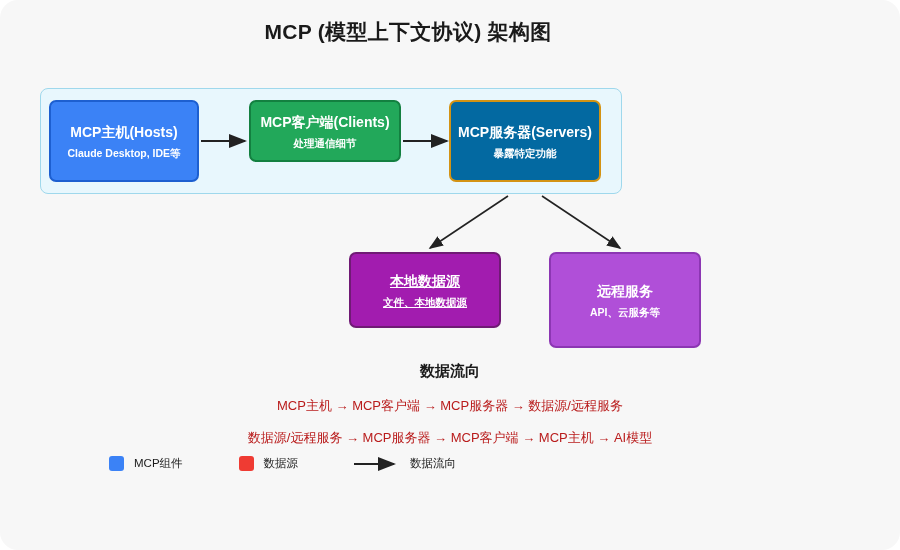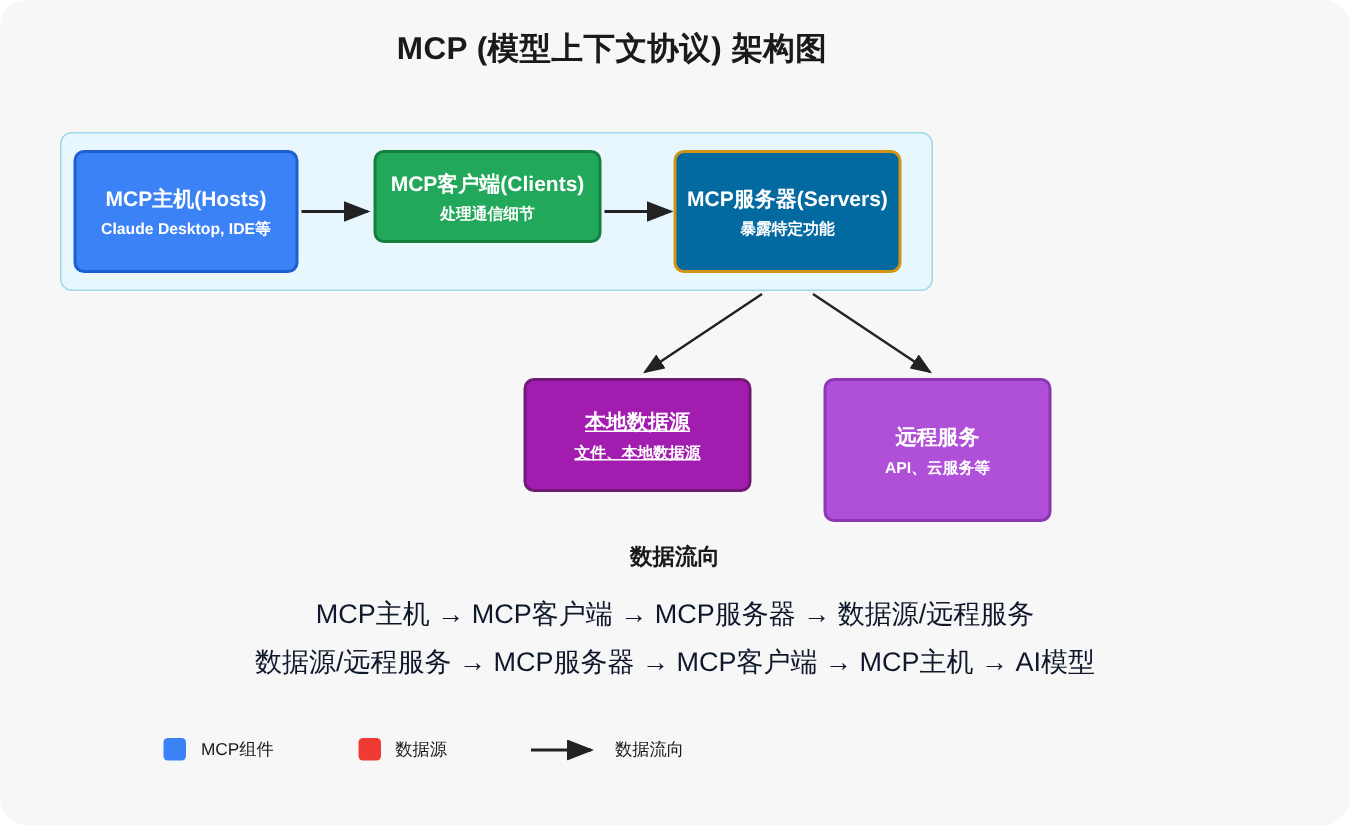--- a/index.html
+++ b/index.html
@@ -102,29 +102,29 @@
     text-align: center;
     font-size: 15px;
     font-weight: bold;
     color: #1a1a1a;
   }
   .flow-line {
     position: absolute;
     left: 0;
     width: 900px;
     text-align: center;
-    font-size: 18px;
-    color: #0f172a;
+    font-size: 13px;
+    color: #b91c1c;
   }
   #flow-line-1 { top: 397px; }
   #flow-line-2 { top: 429px; }
 
   .legend {
     position: absolute;
-    top: 492px;
+    top: 456px;
     left: 62px;
     display: flex;
     align-items: center;
     padding-left: 47px;
   }
   .legend-item {
     display: flex;
     align-items: center;
     margin-right: 56px;
   }

